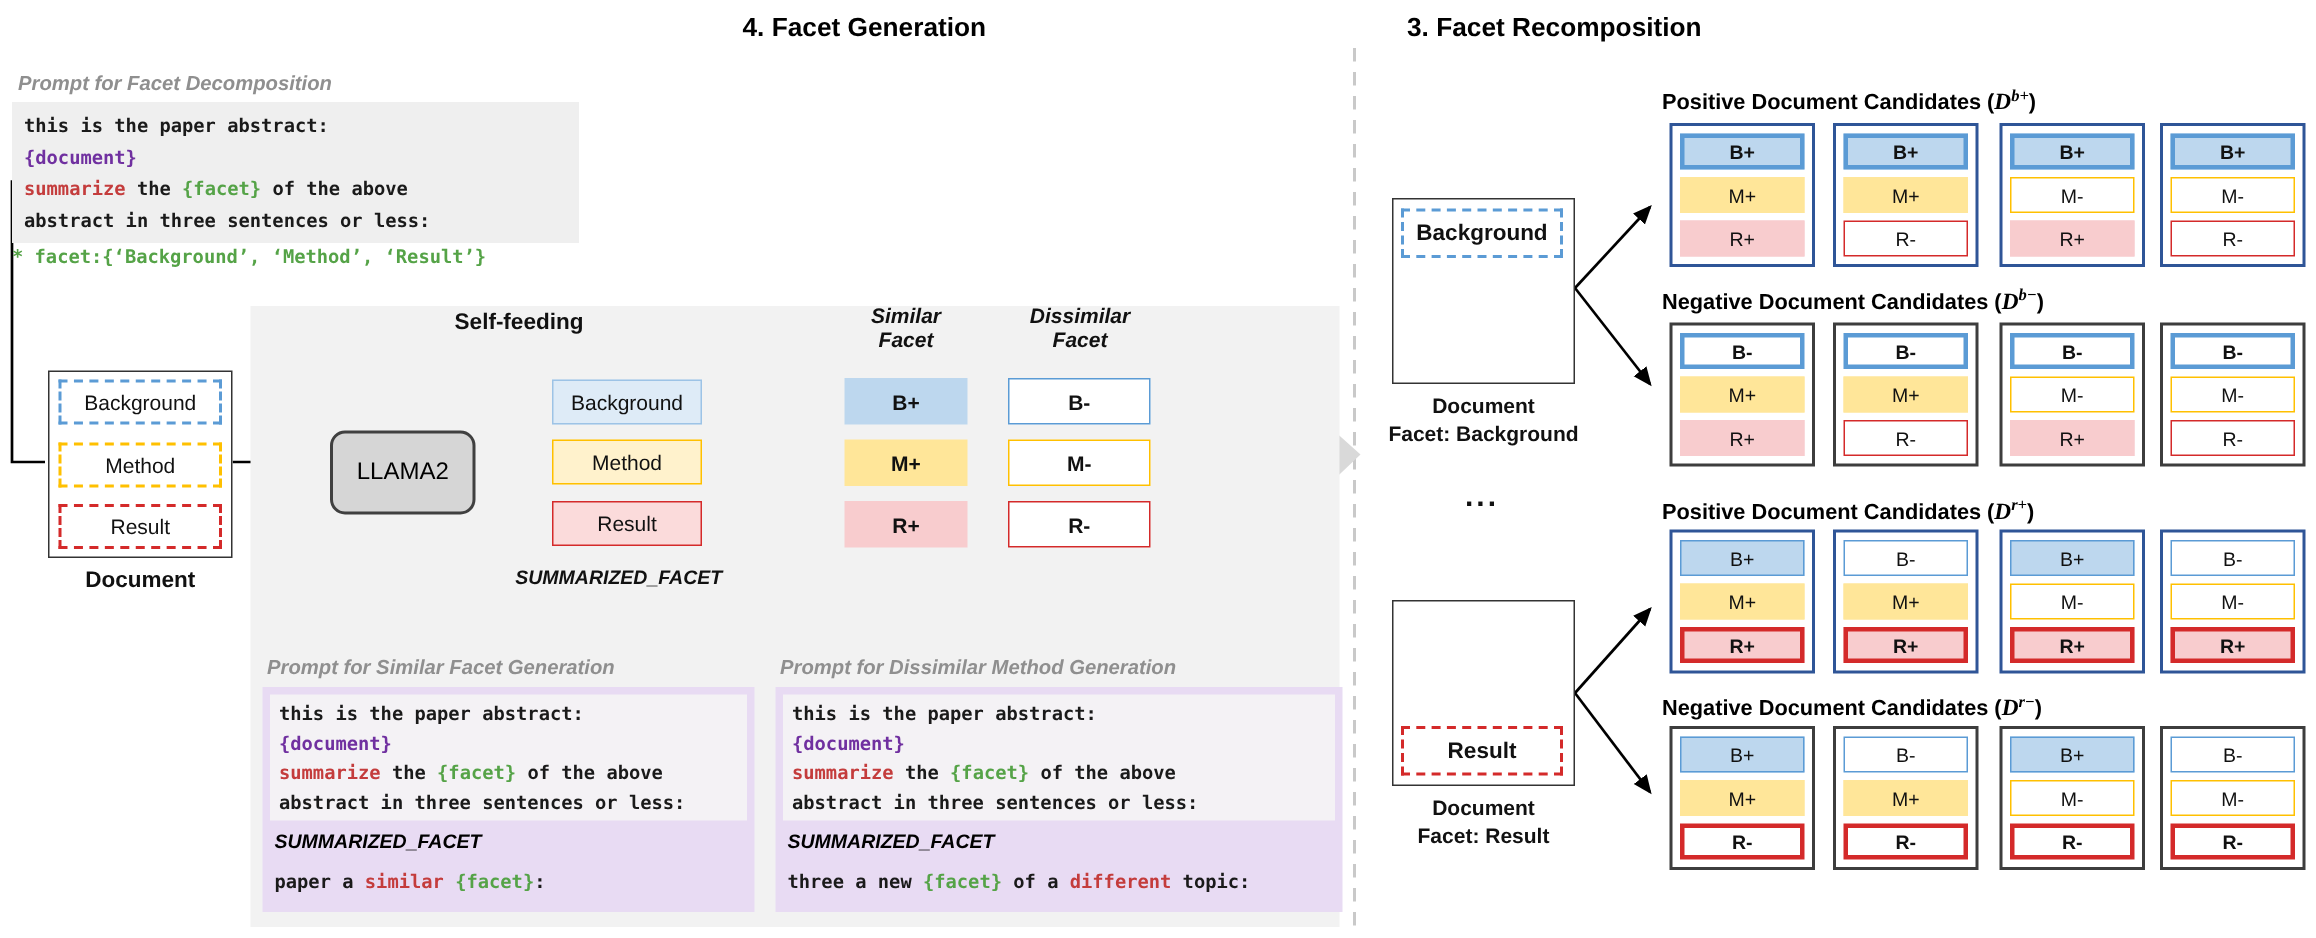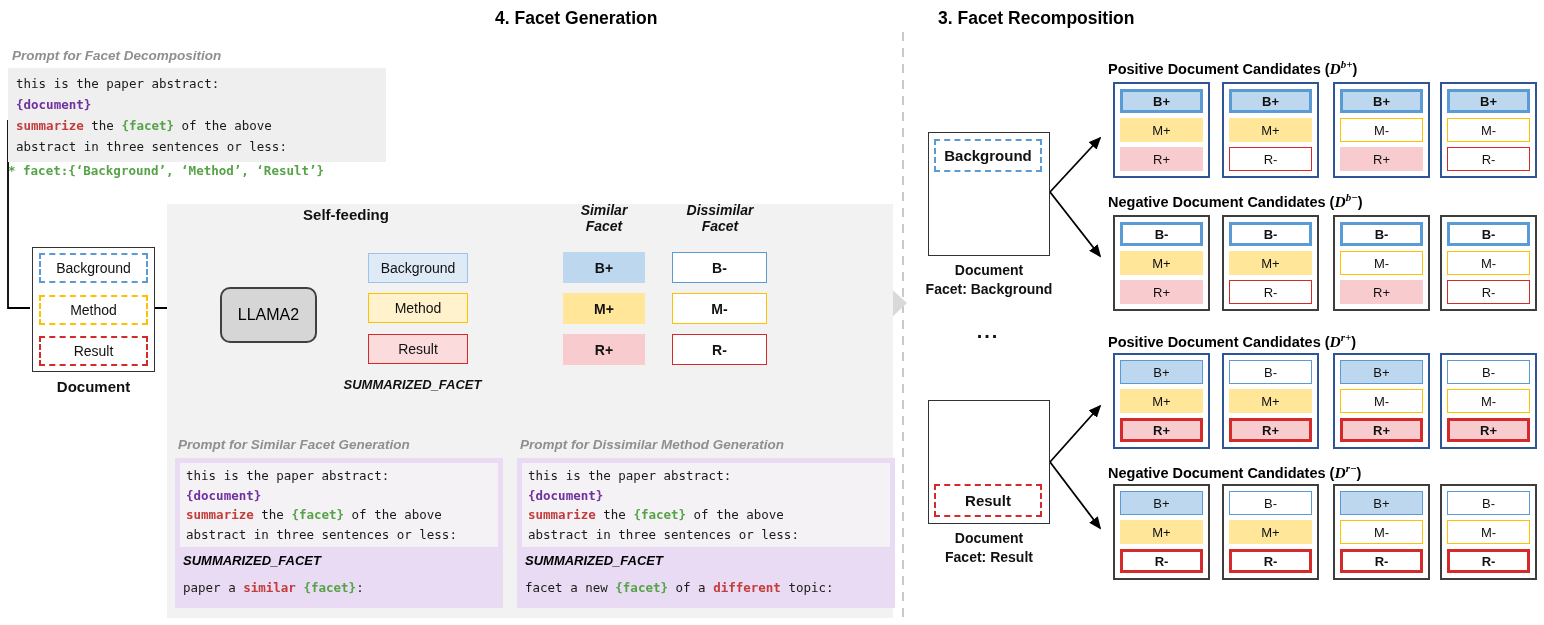--- a/index.html
+++ b/index.html
@@ -4,21 +4,21 @@
 <style>
   html,body{margin:0;padding:0;background:#fff;}
   #page{position:relative;width:1544px;height:625px;background:#fff;overflow:hidden;
         font-family:"Liberation Sans",sans-serif;color:#111;}
   .abs{position:absolute;}
   .sec-title{font-size:17.5px;font-weight:bold;color:#000;}
   .prompt-label{font-size:13.5px;font-weight:bold;font-style:italic;color:#8f8f8f;}
   .codebox{background:#efefef;font-family:"DejaVu Sans Mono",monospace;font-size:12.5px;
            line-height:21px;padding:5px 8px;color:#1a1a1a;}
   .code-line{white-space:pre;}
-  .seg-k{color:#1a1a1a;}
+  .seg-k{color:#1a1a1a;font-weight:bold;}
   .seg-p{color:#7030A0;font-weight:bold;}
   .seg-r{color:#C43C3C;font-weight:bold;}
   .seg-g{color:#55A347;font-weight:bold;}
   .facet-note{font-family:"DejaVu Sans Mono",monospace;font-size:12.5px;font-weight:bold;color:#55A347;white-space:pre;}
   .docbox{background:#fff;border:1.6px solid #333;box-sizing:border-box;}
   .dashed-facet{box-sizing:border-box;display:flex;align-items:center;justify-content:center;
                 font-size:14px;background:#fff;}
   .doc-label{font-size:15px;font-weight:bold;text-align:center;}
   .panel{background:#F2F2F2;}
   .selffeed{font-size:15px;font-weight:bold;text-align:center;}
@@ -148,21 +148,21 @@
   <div class="abs prompt-label" style="left:520px;top:437px;">Prompt for Dissimilar Method Generation</div>
   <div class="abs lavbox" style="left:517px;top:458px;width:378px;height:150px;">
     <div class="lavcode">
         <div class="code-line"><span class="seg-k">this is the paper abstract:</span></div>
         <div class="code-line"><span class="seg-p">{document}</span></div>
         <div class="code-line"><span class="seg-r">summarize</span><span class="seg-k"> the </span><span class="seg-g">{facet}</span><span class="seg-k"> of the above</span></div>
         <div class="code-line"><span class="seg-k">abstract in three sentences or less:</span></div>
       </div>
     <div class="lav-sum">SUMMARIZED_FACET</div>
     <div class="lav-final">
-        <div class="code-line"><span class="seg-k">facet a new </span><span class="seg-g">{facet}</span><span class="seg-k"> of a </span><span class="seg-r">different</span><span class="seg-k"> topic:</span></div>
+        <div class="code-line"><span class="seg-k">three a new </span><span class="seg-g">{facet}</span><span class="seg-k"> of a </span><span class="seg-r">different</span><span class="seg-k"> topic:</span></div>
       </div>
   </div>
 
   <div class="abs sec-title" style="left:938px;top:8px;">3. Facet Recomposition</div>
 
   <div class="abs docbox" style="left:928px;top:132px;width:122px;height:124px;">
     <div class="dashed-facet" style="position:absolute;left:5px;top:6px;width:108px;height:33px;border:2.5px dashed #5B9BD5;font-weight:bold;font-size:15px;">Background</div>
   </div>
   <div class="abs s3-doc-label" style="left:908px;top:261px;width:162px;">
     <div>Document</div>

